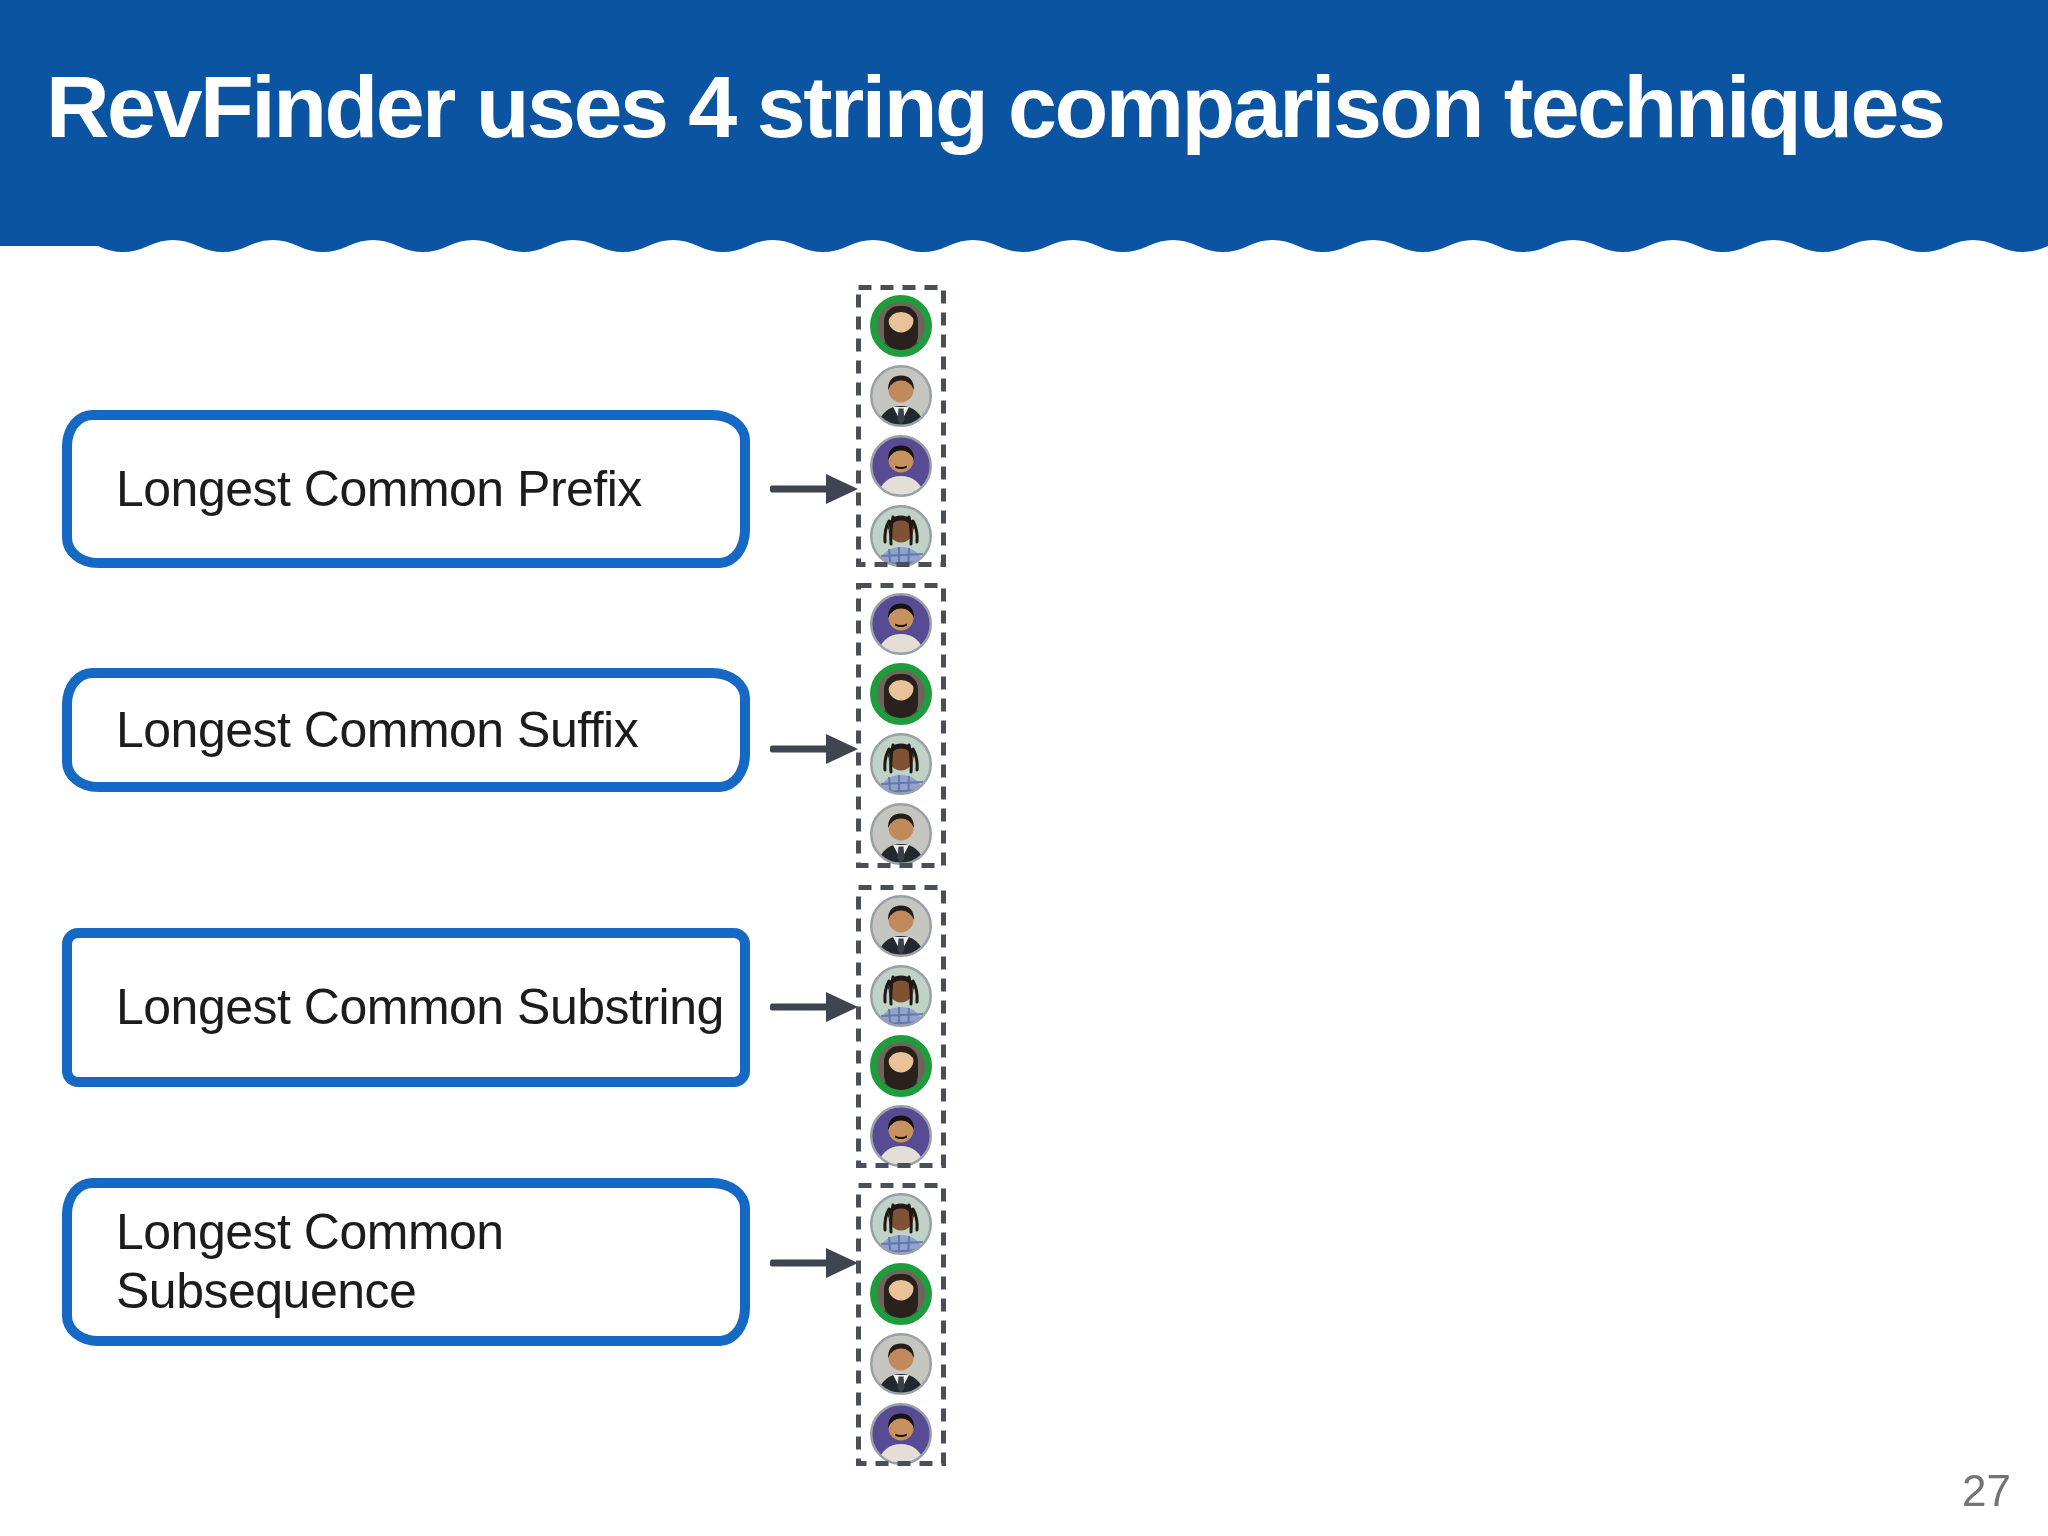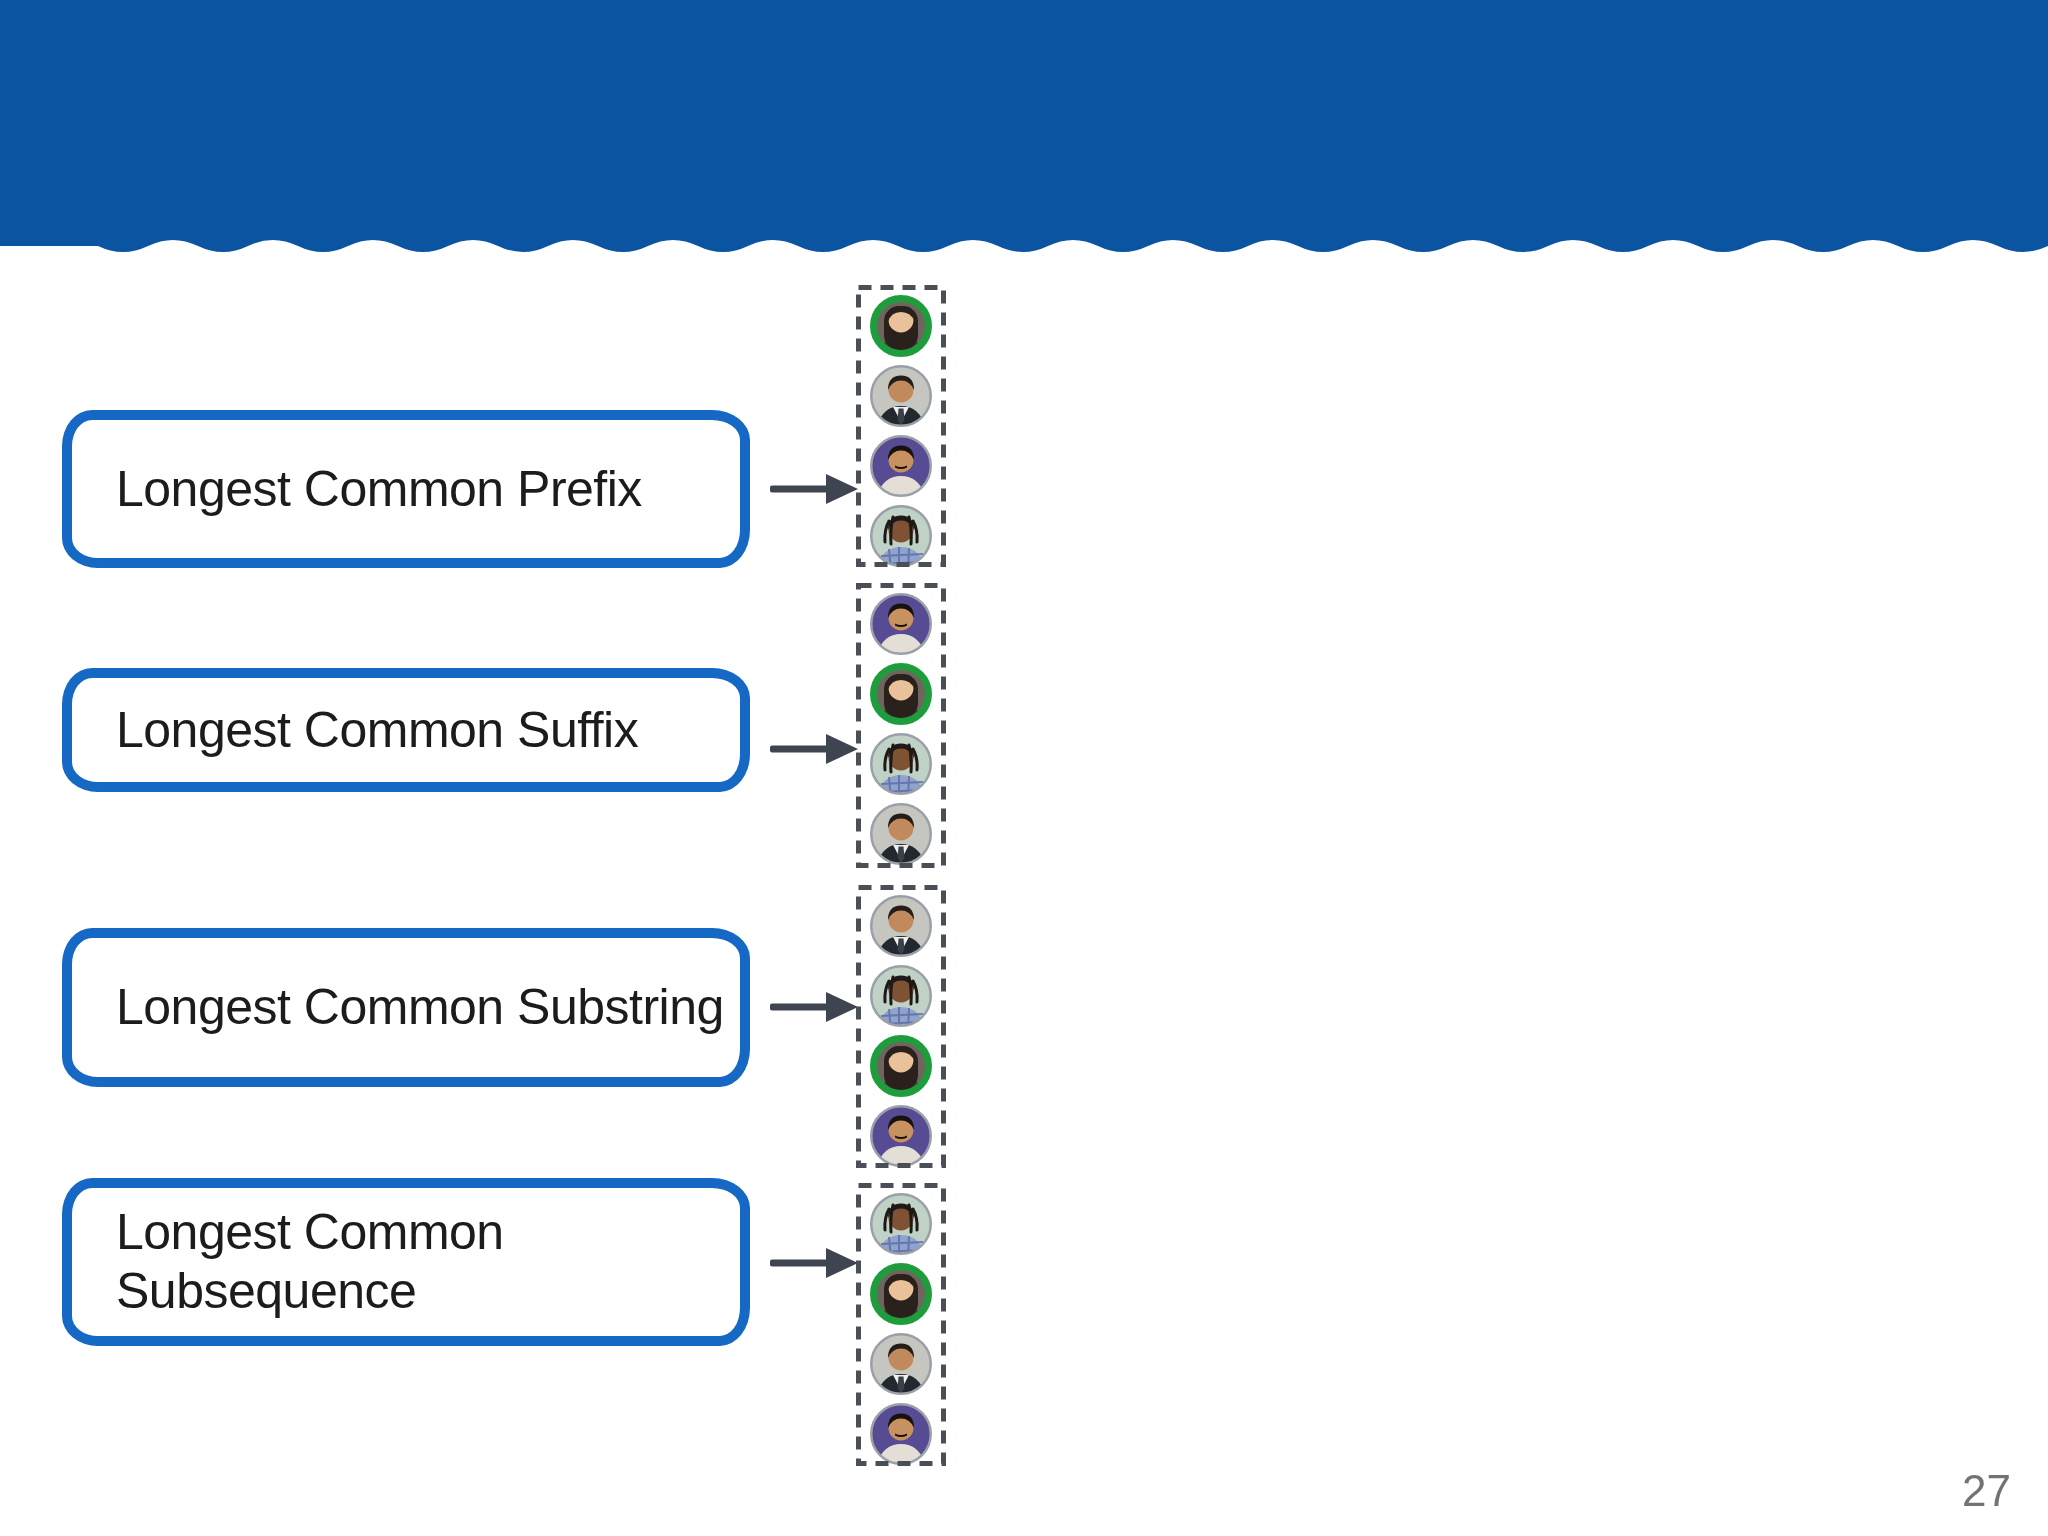--- a/index.html
+++ b/index.html
@@ -35,29 +35,30 @@
     position:absolute;left:1962px;top:1466px;font-size:44px;color:#737373;
   }
 </style>
 </head>
 <body>
 
 <header class="banner">
   <svg width="2048" height="262" viewBox="0 0 2048 262" aria-hidden="true">
     <path fill="currentColor" d="M0,0 H2048 V246 q-25,12 -50,0 t-50,0 t-50,0 t-50,0 t-50,0 t-50,0 t-50,0 t-50,0 t-50,0 t-50,0 t-50,0 t-50,0 t-50,0 t-50,0 t-50,0 t-50,0 t-50,0 t-50,0 t-50,0 t-50,0 t-50,0 t-50,0 t-50,0 t-50,0 t-50,0 t-50,0 t-50,0 t-50,0 t-50,0 t-50,0 t-50,0 t-50,0 t-50,0 t-50,0 t-50,0 t-50,0 t-50,0 t-50,0 t-50,0 L0,246 Z"></path>
   </svg>
+  <h1 class="slide-title">RevFinder uses 4 string comparison techniques</h1>
 </header>
 
 <div class="techbox" style="top:410px;height:158px;">
   <span class="techlabel">Longest Common Prefix</span>
 </div>
 <div class="techbox" style="top:668px;height:124px;">
   <span class="techlabel">Longest Common Suffix</span>
 </div>
-<div class="techbox" style="top:928px;height:159px;">
+<div class="techbox" style="top:928px;height:159px;border-radius:16px;">
   <span class="techlabel">Longest Common Substring</span>
 </div>
 <div class="techbox" style="top:1178px;height:168px;">
   <span class="techlabel"> Longest Common
 Subsequence</span>
 </div>
 
 <svg class="arrow" style="top:473px;" viewBox="0 0 88 32">
     <rect x="0" y="12.5" width="58" height="7" rx="2" fill="currentColor"></rect>
     <polygon points="56,1 88,16 56,31" fill="currentColor"></polygon>

